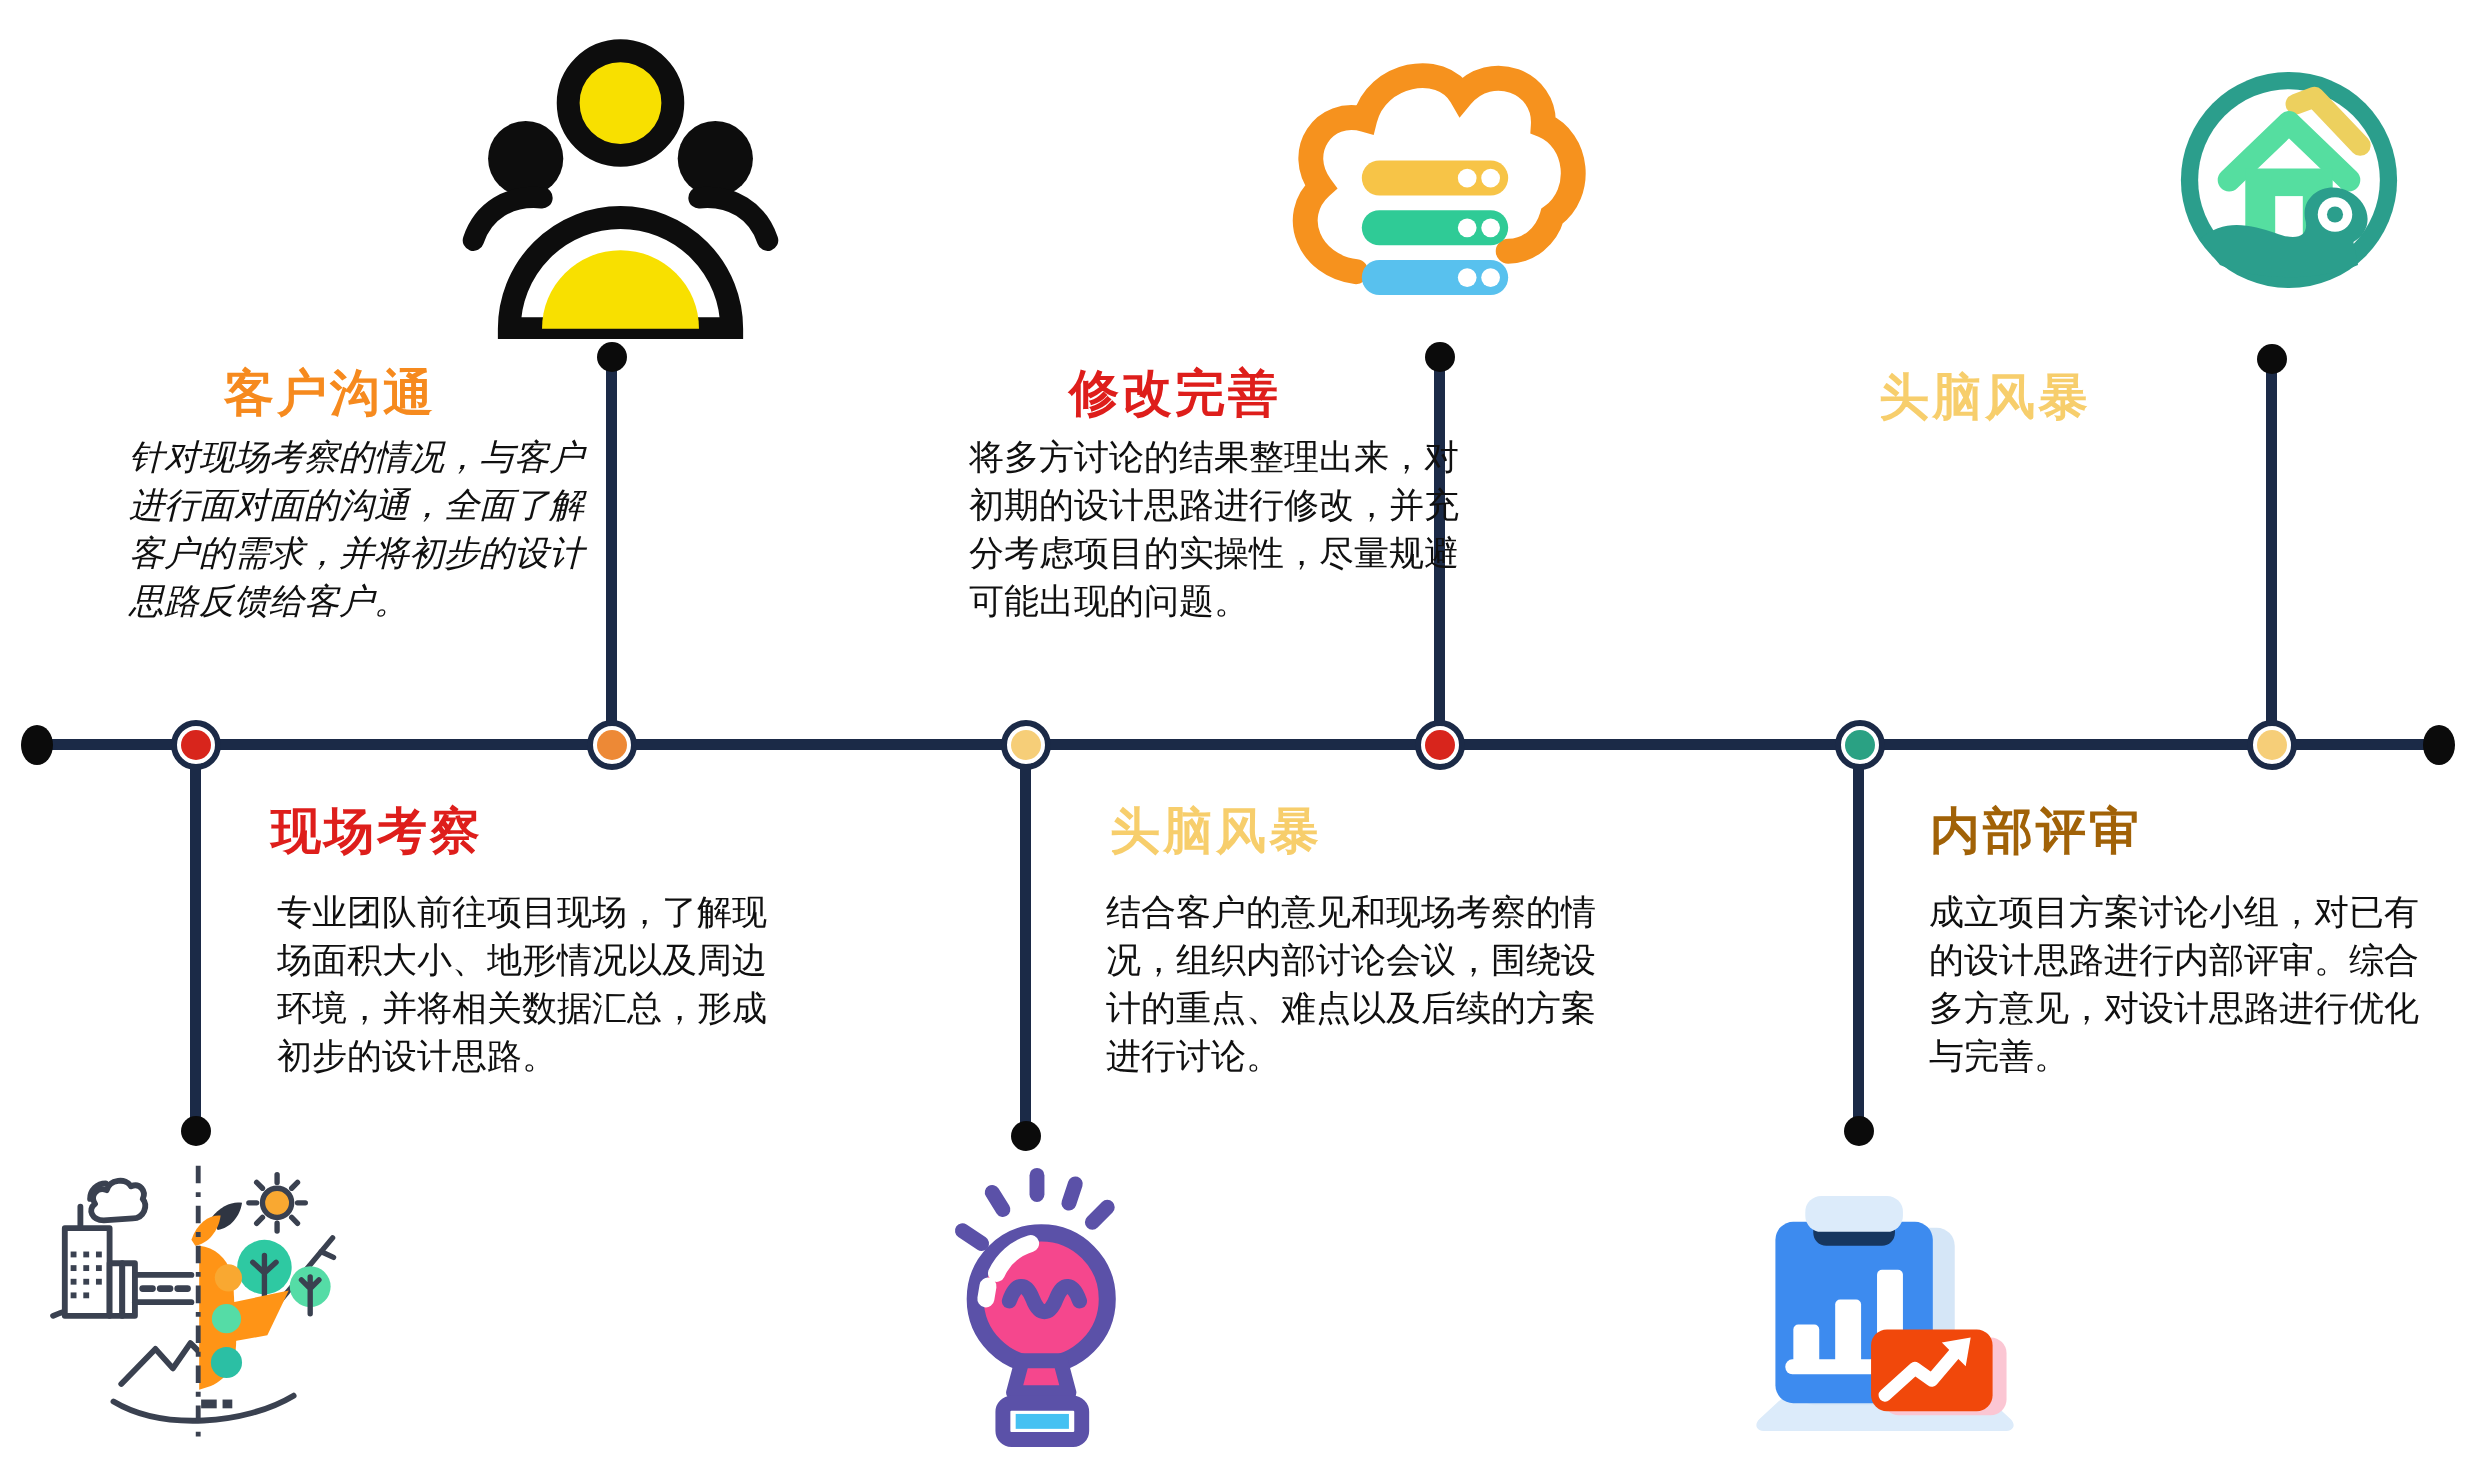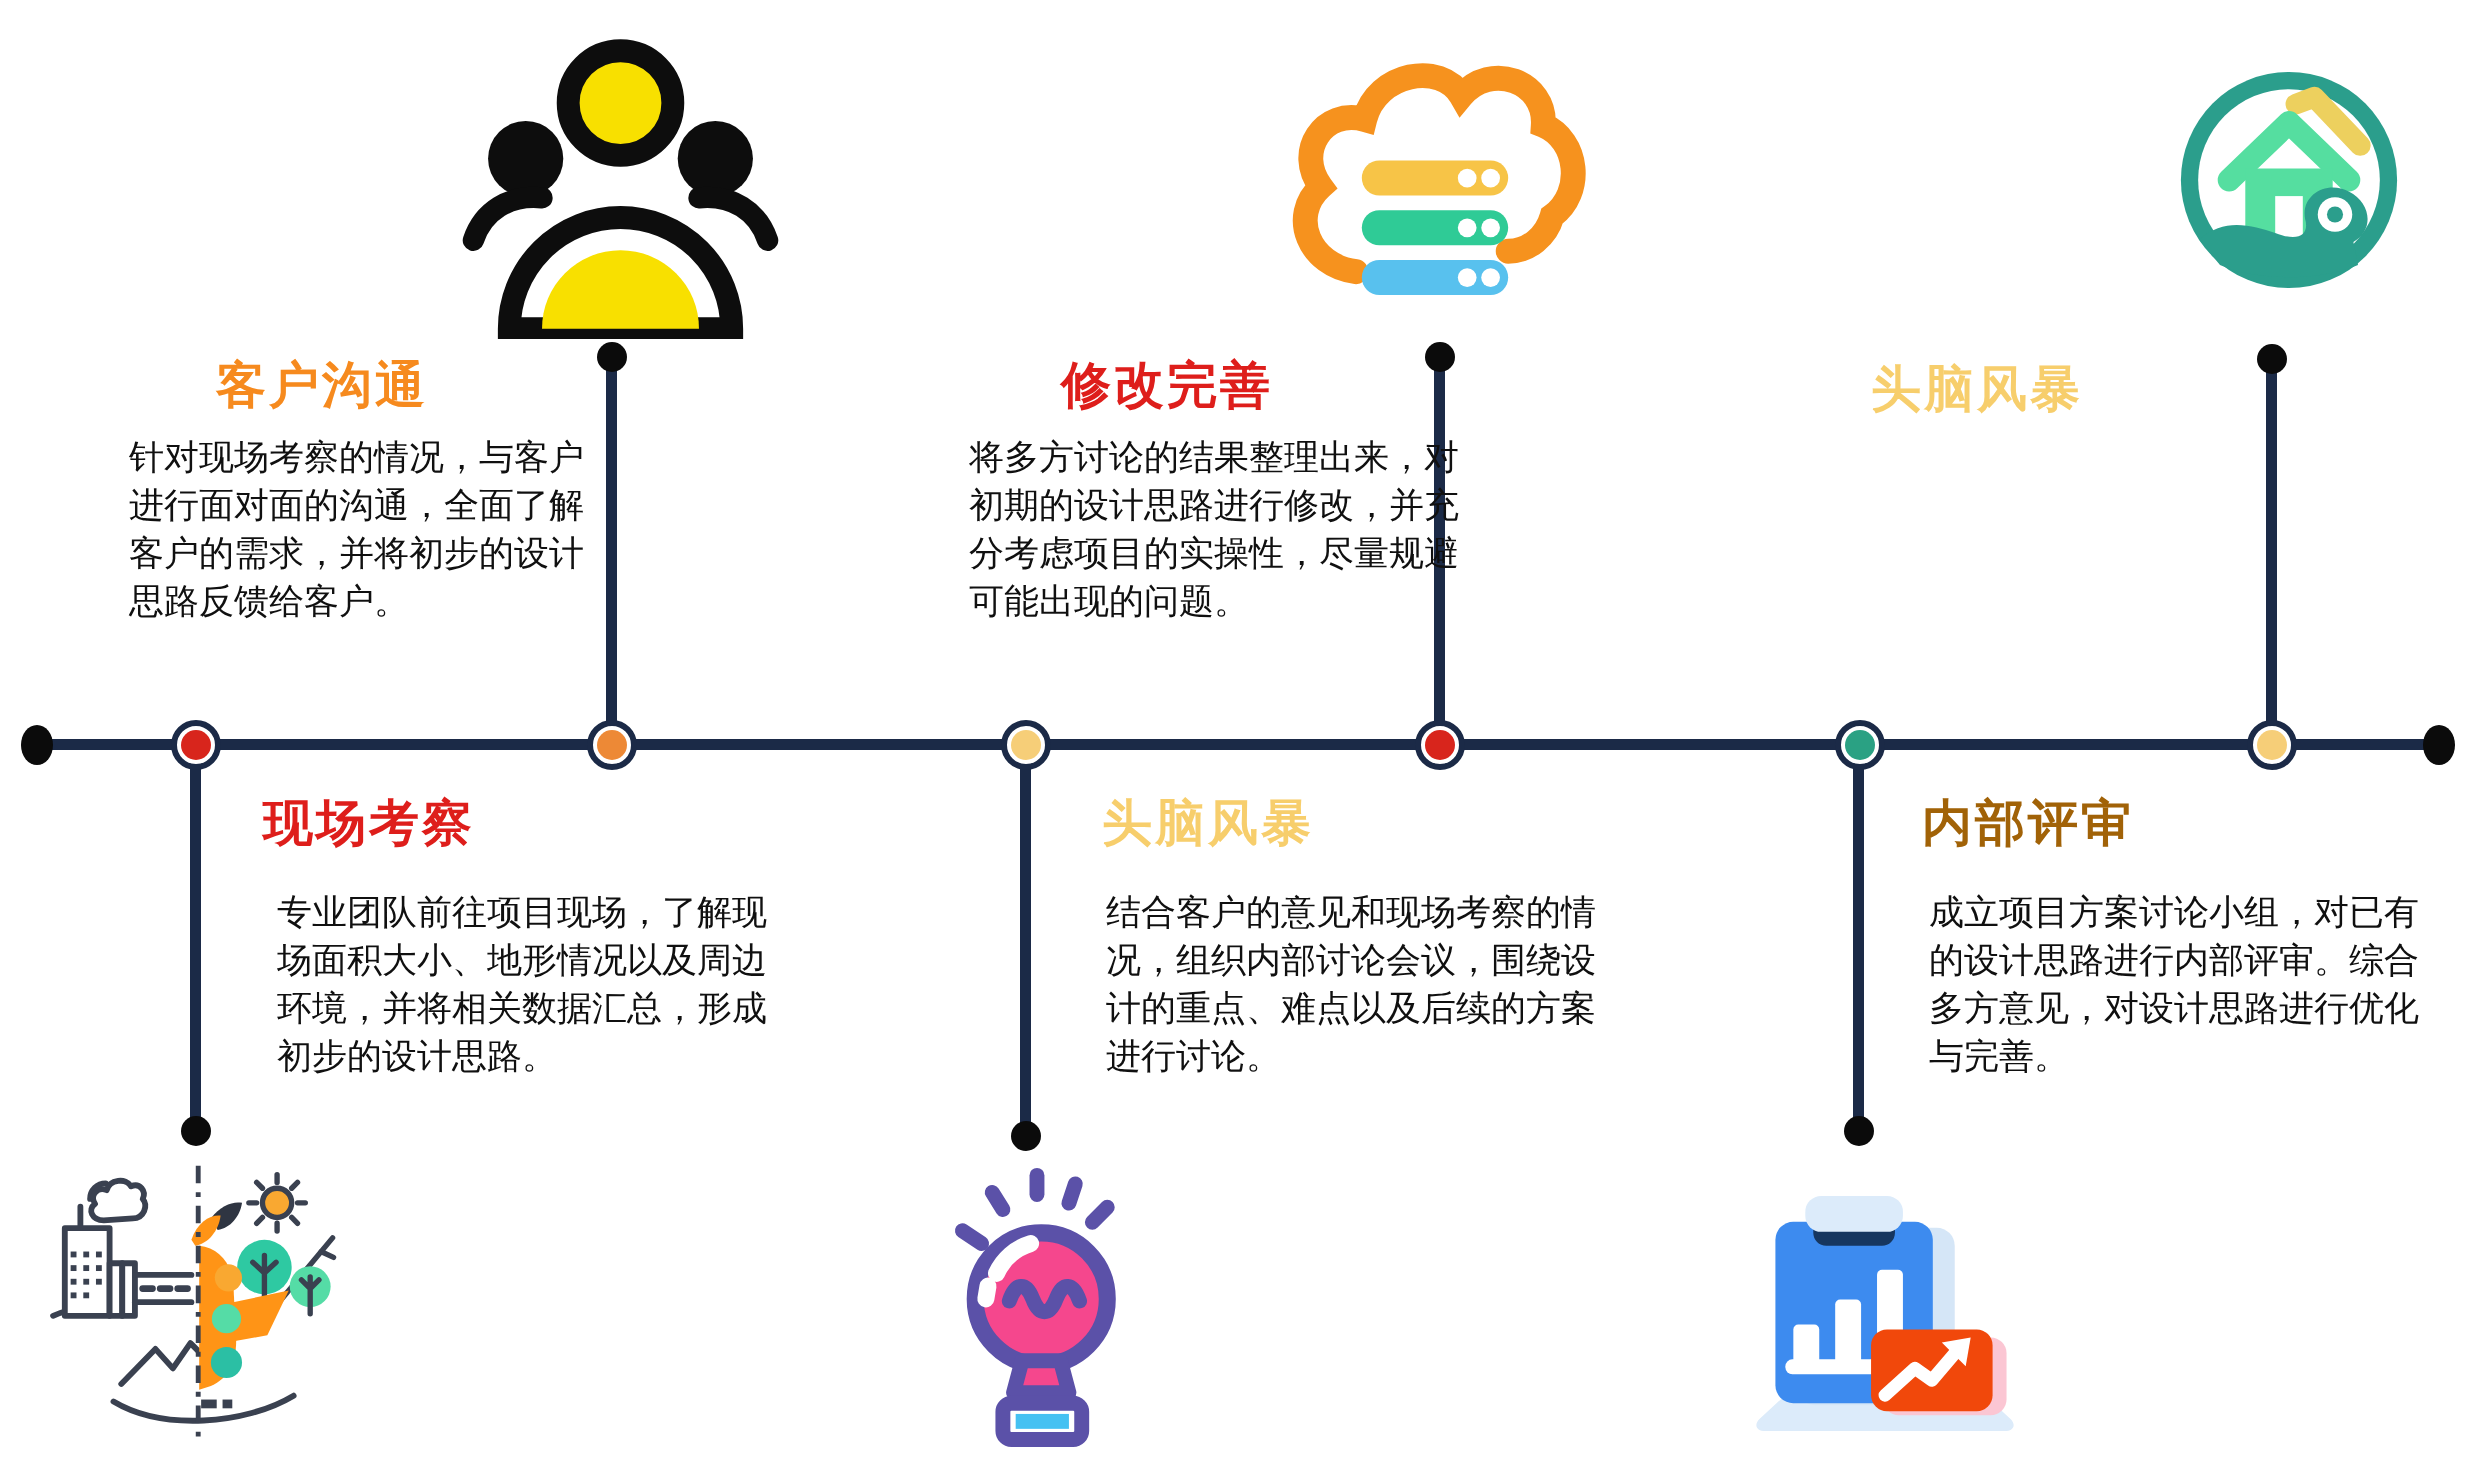--- a/index.html
+++ b/index.html
@@ -16,30 +16,30 @@
   .v-up{top:356px;height:388px;}
   .v-down{top:744px;height:388px;}
   .branchdot{position:absolute;width:30px;height:30px;border-radius:50%;background:var(--dot_color,#0B0B0B);}
   .node{
     position:absolute;top:720px;width:38px;height:38px;border:6px solid var(--line_color,#1B2A47);
     border-radius:50%;background:#fff;display:flex;align-items:center;justify-content:center;
   }
   .node-dot{width:30px;height:30px;border-radius:50%;}
   
   .stage-title{
-    position:absolute;margin:0;font-size:50px;font-weight:bold;letter-spacing:3px;line-height:1.1;white-space:nowrap;
+    position:absolute;margin:8px;font-size:50px;font-weight:bold;letter-spacing:3px;line-height:1.1;white-space:nowrap;
   }
   .stage-desc{
     position:absolute;margin:0;font-size:35px;line-height:48px;font-weight:500;
     color:var(--text_color,#101010);letter-spacing:0;
   }
   .icon{position:absolute;}
   
   .s0-v{left:190px;}  .s0-bd{left:181px;top:1116px;} .s0-node{left:171px;} .s0-t{left:263px;top:796px;} .s0-d{left:277px;top:888px;width:495px;} .s0-i{left:45px;top:1160px;}
-  .s1-v{left:606px;}  .s1-bd{left:597px;top:342px;}  .s1-node{left:587px;} .s1-t{left:216px;top:358px;} .s1-d{left:129px;top:433px;width:463px;} .s1-i{left:457px;top:24px;}
+  .s1-v{left:606px;}  .s1-bd{left:597px;top:342px;}  .s1-node{left:587px;} .s1-t{left:216px;top:358px;} .s1-d{left:129px;top:433px;width:463px;font-style:italic;} .s1-i{left:457px;top:24px;}
   .s2-v{left:1020px;} .s2-bd{left:1011px;top:1121px;}.s2-node{left:1001px;} .s2-t{left:1102px;top:796px;font-family:Liberation Serif, serif;} .s2-d{left:1106px;top:888px;width:495px;} .s2-i{left:939px;top:1164px;}
   .s3-v{left:1434px;} .s3-bd{left:1425px;top:342px;} .s3-node{left:1415px;} .s3-t{left:1061px;top:358px;} .s3-d{left:937px;top:433px;width:495px;margin-left:32px;} .s3-i{left:1274px;top:51px;}
   .s4-v{left:1853px;} .s4-bd{left:1844px;top:1116px;}.s4-node{left:1835px;} .s4-t{left:1922px;top:796px;} .s4-d{left:1929px;top:888px;width:495px;} .s4-i{left:1735px;top:1180px;}
   .s5-v{left:2266px;} .s5-bd{left:2257px;top:344px;} .s5-node{left:2247px;} .s5-t{left:1871px;top:362px;} .s5-d{left:1740px;top:433px;width:495px;} .s5-i{left:2174px;top:65px;}
 </style>
 </head>
 <body>
 
 <div class="canvas">
 

